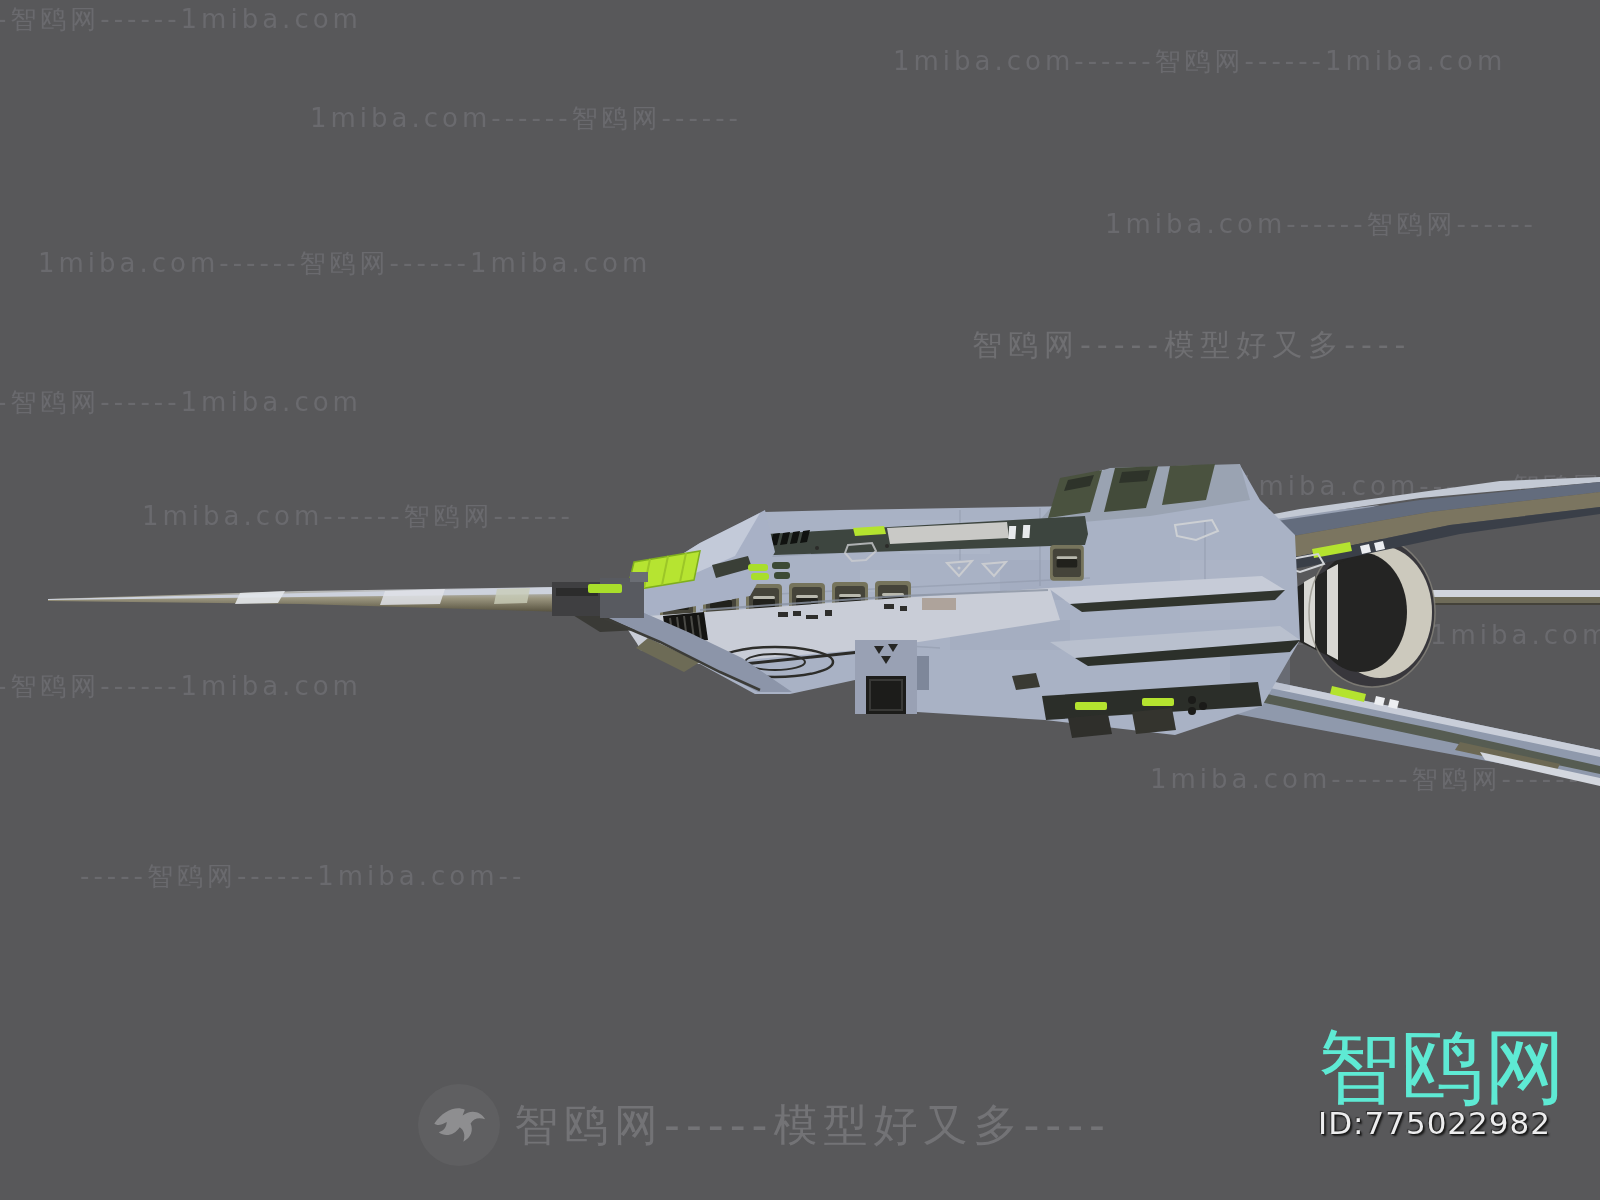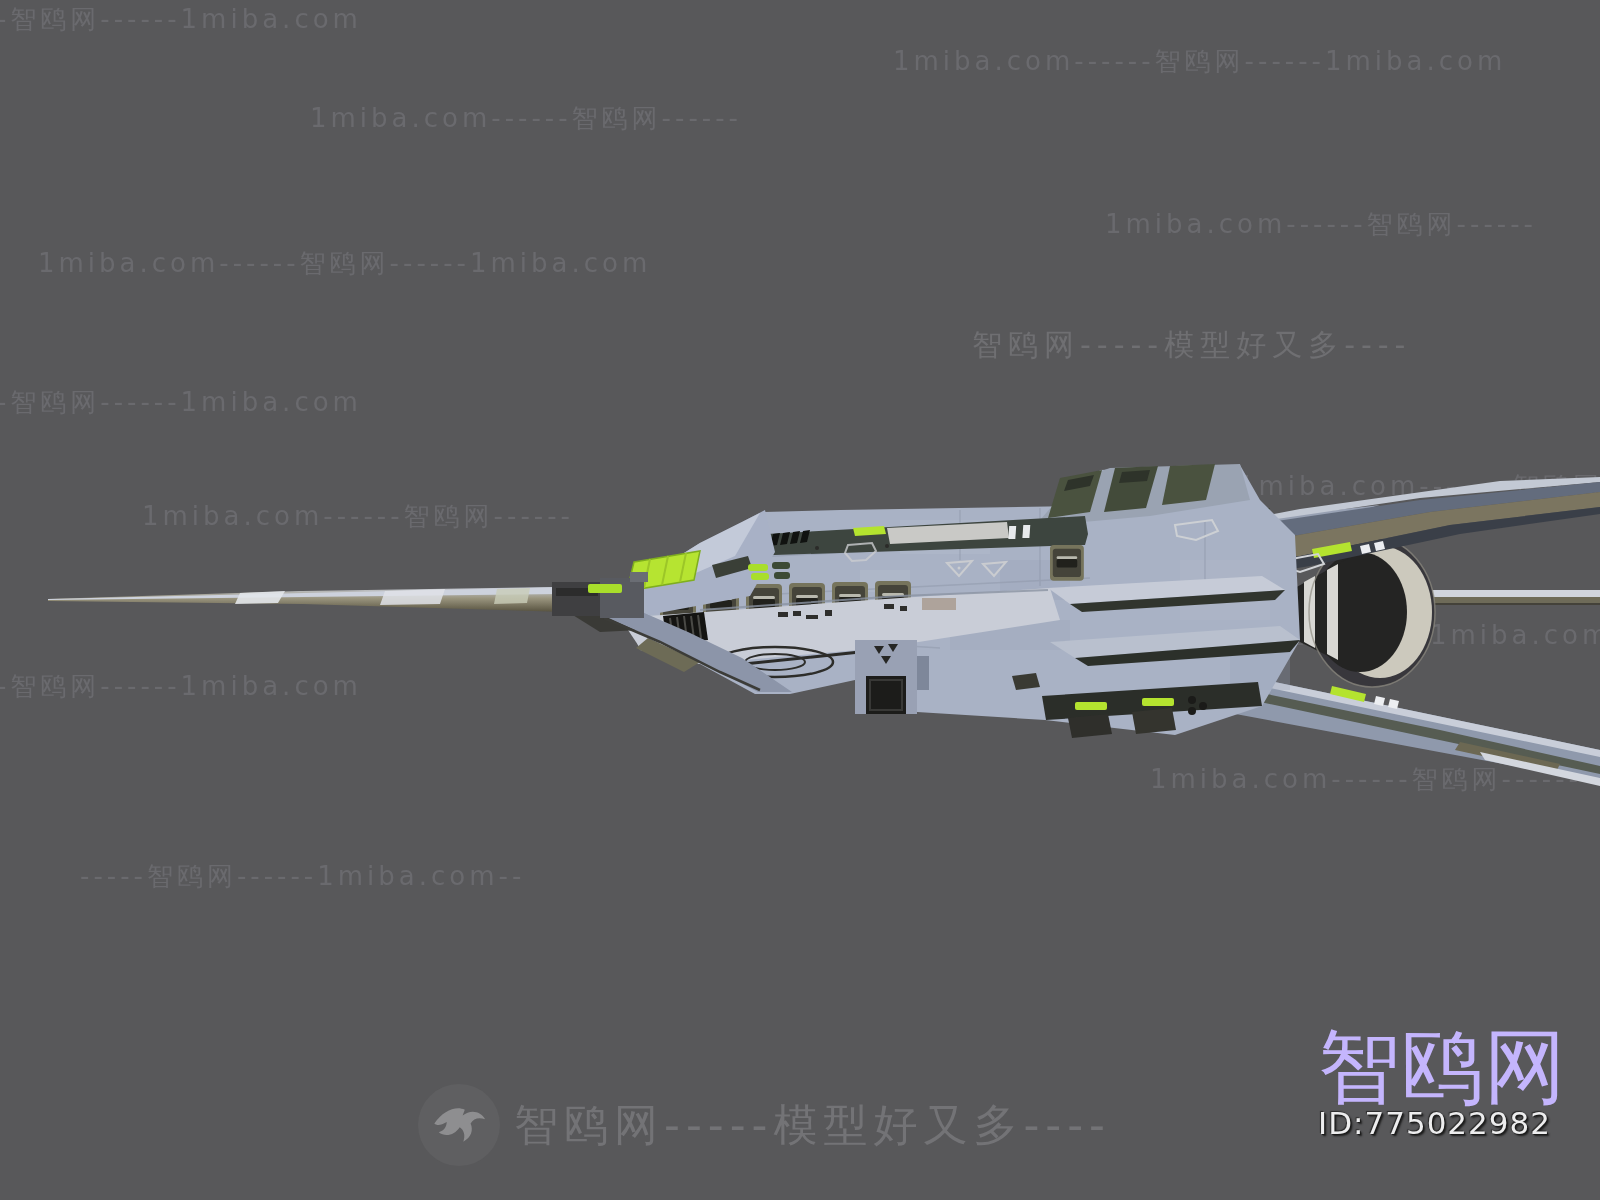--- a/index.html
+++ b/index.html
@@ -21,21 +21,21 @@
   }
   #gull-badge{
     width:82px;height:82px;border-radius:50%;background:#5f5f61;
     display:flex;align-items:center;justify-content:center;flex:none;
   }
   #brand-center-text{
     margin-left:14px;font-size:44px;letter-spacing:6px;white-space:nowrap;line-height:1;
   }
   #brand-corner{position:absolute;left:1318px;top:1026px;width:262px;text-align:left;}
   #brand-corner-name{
-    font-size:82px;line-height:1;color:#c4b5fd;letter-spacing:1px;white-space:nowrap;
+    font-size:82px;line-height:1;color:#5eead4;letter-spacing:1px;white-space:nowrap;
   }
   #brand-corner-id{
     margin-top:0;font-size:31px;line-height:1;color:#ededee;letter-spacing:1px;
     text-shadow:2px 2px 2px #1c1c1c,-1px -1px 1px #2a2a2a,1px 1px 0 #1c1c1c;
     white-space:nowrap;
   }
 </style>
 </head>
 <body>
 

